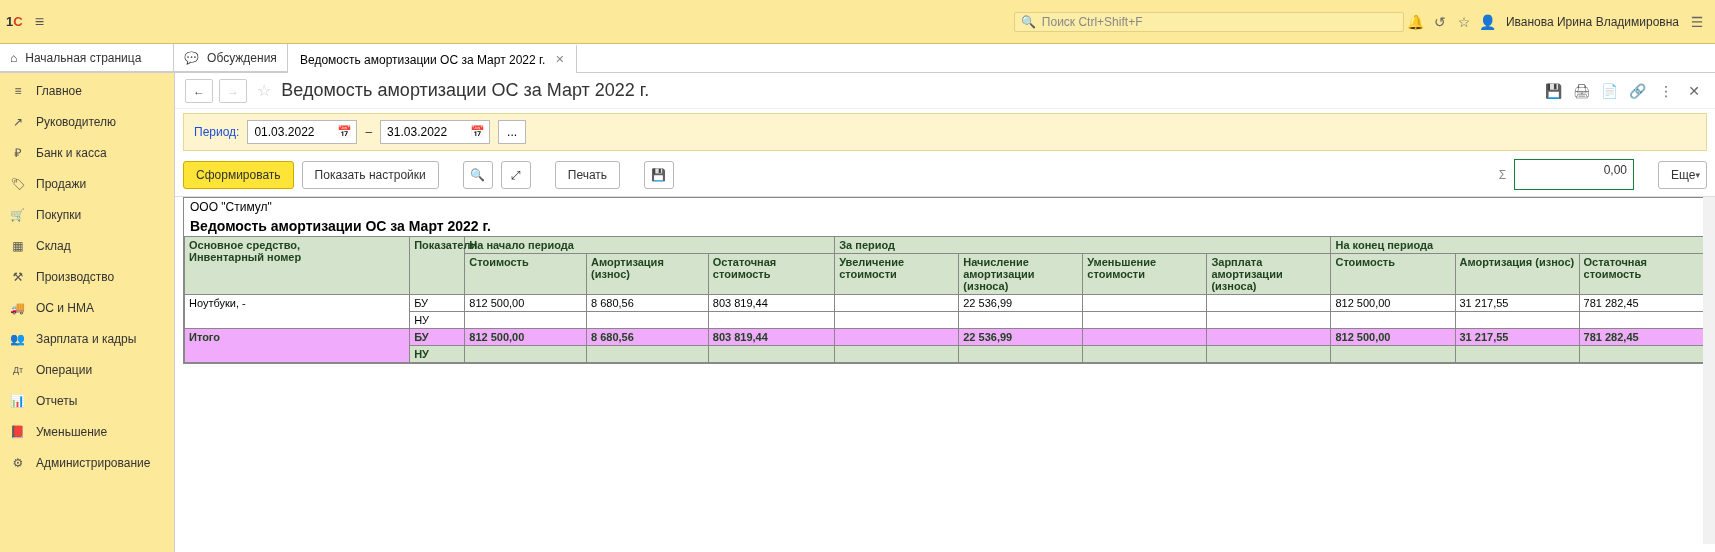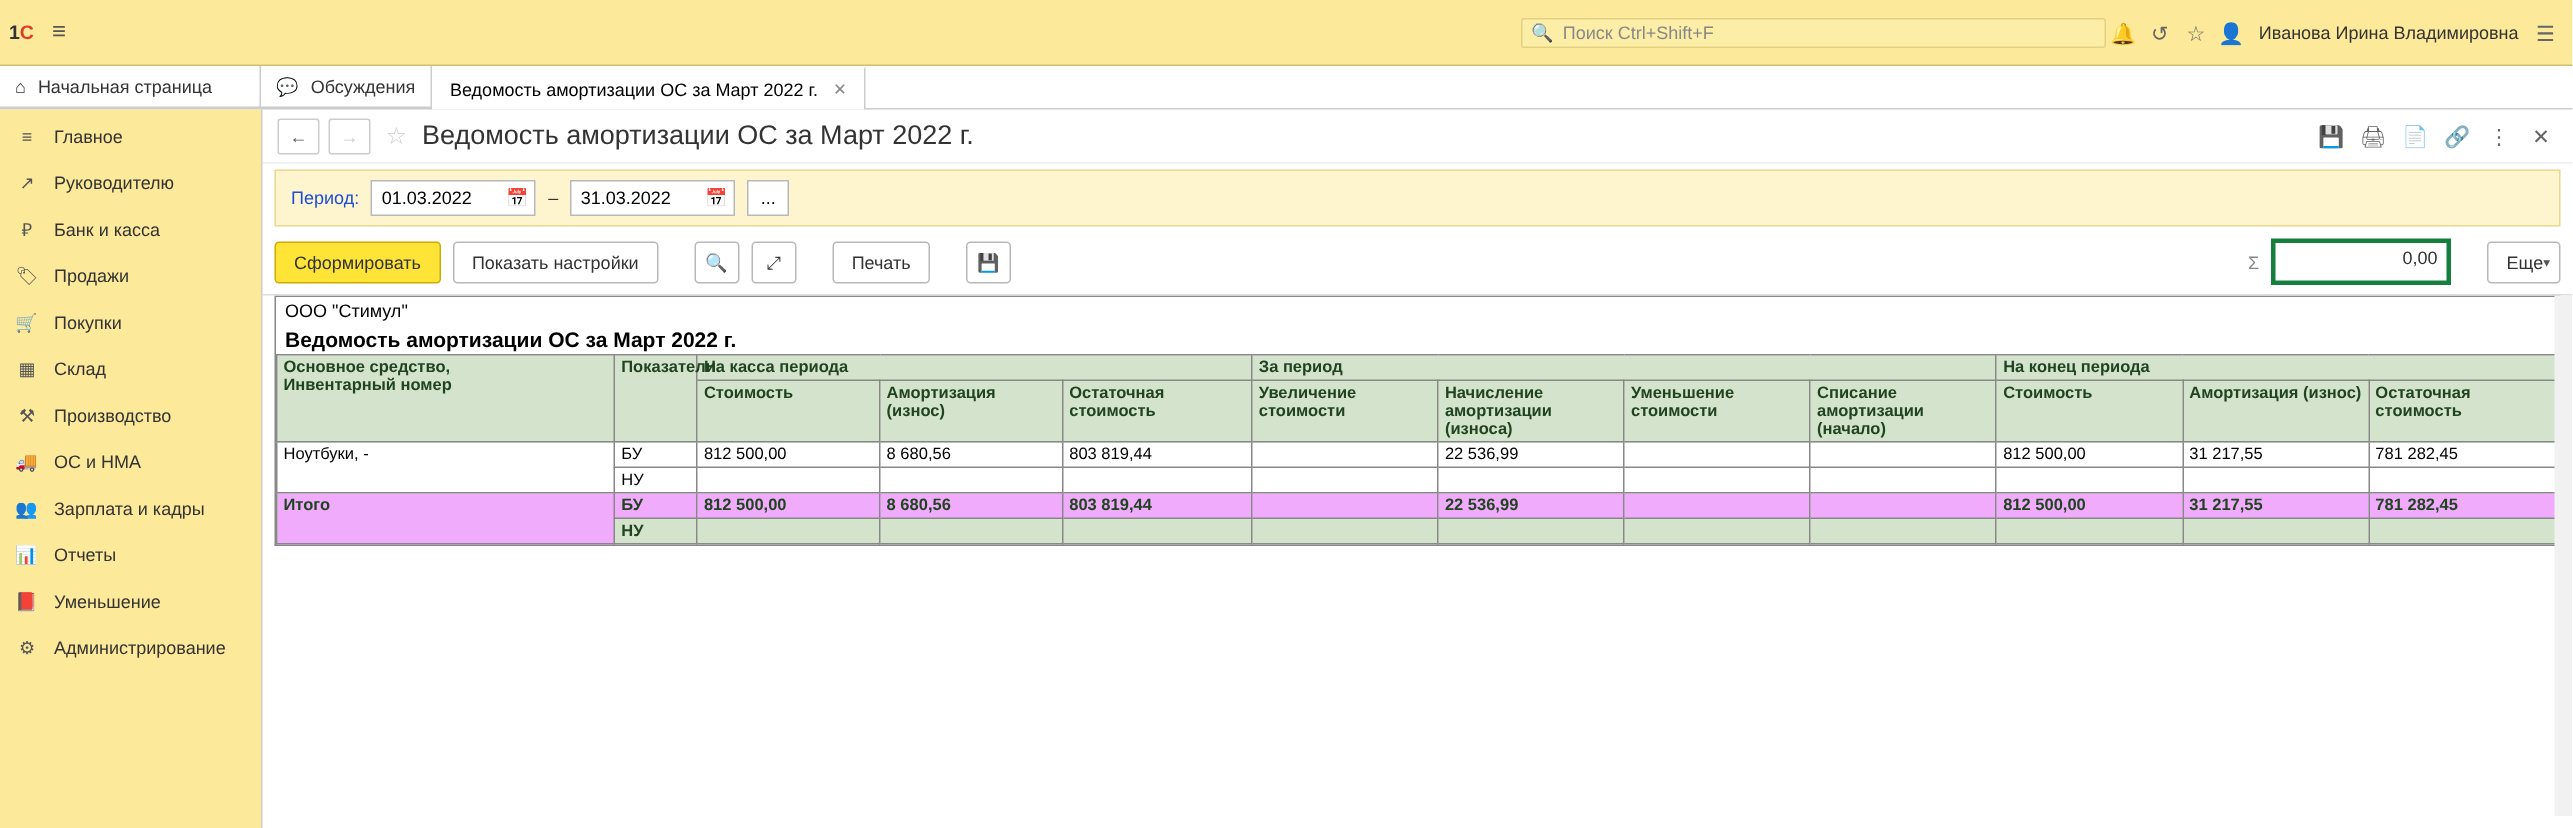--- a/index.html
+++ b/index.html
@@ -40,21 +40,21 @@
 .date-input { width: 110px; height: 24px; border: 1px solid #b8b8b8; background: #fff; display: flex; align-items: center; padding: 0 6px; position: relative; }
 .date-input .cal { position: absolute; right: 4px; color: #888; }
 .dash { color: #333; }
 .dots-btn { width: 28px; height: 24px; border: 1px solid #b8b8b8; background: #fff; display: flex; align-items: center; justify-content: center; cursor: pointer; }
 
 .toolbar { padding: 4px 8px 6px 8px; display: flex; align-items: center; gap: 8px; }
 .btn { height: 28px; padding: 0 12px; border: 1px solid #b8b8b8; background: #fff; border-radius: 3px; display: inline-flex; align-items: center; cursor: pointer; color: #333; }
 .btn-primary { background: #ffe438; border-color: #cfaa00; font-weight: normal; }
 .btn-icon { width: 30px; justify-content: center; }
 .toolbar-spacer { flex: 1; }
-.sum-box { width: 120px; height: 31px; border: 3px solid #15803d; text-align: right; padding: 3px 6px; color: #333; }
+.sum-box { width: 120px; height: 31px; border: 1px solid #15803d; text-align: right; padding: 3px 6px; color: #333; }
 .more-btn { padding-right: 6px; }
 .more-btn::after { content: " ▾"; font-size: 9px; color: #555; }
 
 .report-area { flex: 1; overflow: auto; padding: 0 8px 8px 8px; border-top: 1px solid #ddd; position:relative; }
 .report-inner { border: 1px solid #888; border-top:none; min-width: 1330px; }
 .org-name { padding: 2px 6px; border-top: 1px solid #888; }
 .rep-title { padding: 2px 6px; font-weight: bold; font-size: 14px; }
 
 table.rep { border-collapse: collapse; width: 100%; table-layout: fixed; }
 table.rep th, table.rep td { border: 1px solid #888; padding: 2px 4px; font-size: 11px; vertical-align: top; }
@@ -129,20 +129,24 @@
         <span class="sidebar-icon">⚒</span>
         <span>Производство</span>
       </div>
     <div class="sidebar-item">
         <span class="sidebar-icon">🚚</span>
         <span>ОС и НМА</span>
       </div>
     <div class="sidebar-item">
         <span class="sidebar-icon">👥</span>
         <span>Зарплата и кадры</span>
+      </div>
+    <div class="sidebar-item">
+        <span class="sidebar-icon" style="font-size:9px;">Дт</span>
+        <span>Операции</span>
       </div>
     <div class="sidebar-item">
         <span class="sidebar-icon">📊</span>
         <span>Отчеты</span>
       </div>
     <div class="sidebar-item">
         <span class="sidebar-icon">📕</span>
         <span>Уменьшение</span>
       </div>
     <div class="sidebar-item">
@@ -215,32 +219,32 @@
               <col style="width:108px">
           <col style="width:108px">
               <col style="width:108px">
               <col style="width:110px">
         </colgroup>
         <thead>
           <tr>
             <th rowspan="2" style="white-space:pre-line;">Основное средство,
 Инвентарный номер</th>
             <th rowspan="2" style="white-space:pre-line;">Показатели</th>
-            <th colspan="3">На касса периода</th>
+            <th colspan="3">На начало периода</th>
             <th colspan="4">За период</th>
             <th colspan="3">На конец периода</th>
           </tr>
           <tr>
             <th>Стоимость</th>
             <th>Амортизация (износ)</th>
             <th>Остаточная стоимость</th>
             <th>Увеличение стоимости</th>
             <th>Начисление амортизации (износа)</th>
             <th>Уменьшение стоимости</th>
-            <th>Списание амортизации (начало)</th>
+            <th>Зарплата амортизации (износа)</th>
             <th>Стоимость</th>
             <th>Амортизация (износ)</th>
             <th>Остаточная стоимость</th>
           </tr>
         </thead>
         <tbody>
           <tr>
             <td rowspan="2">Ноутбуки, -</td>
             <td>БУ</td>
             <td class="num">812 500,00</td>

